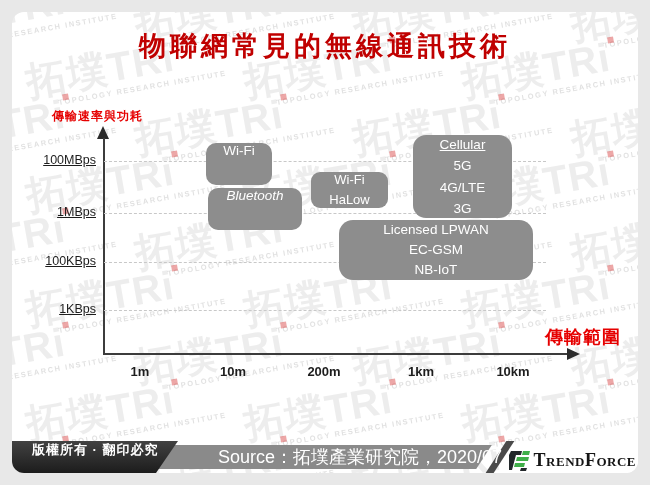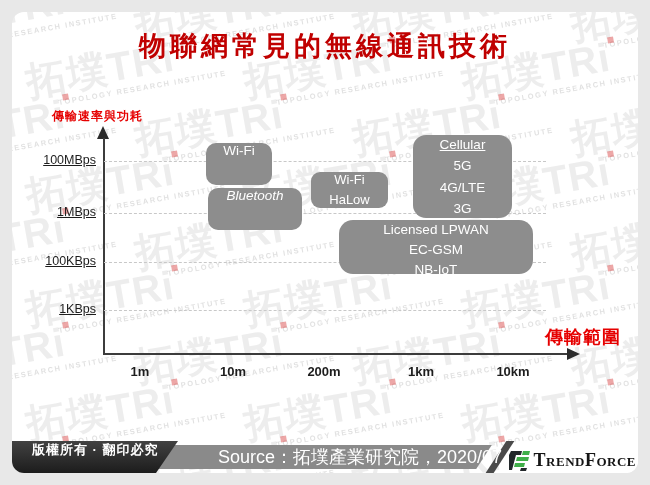--- a/index.html
+++ b/index.html
@@ -151,21 +151,21 @@
       <span>HaLow</span>
     </div>
 
     <div class="box" style="left:401px;top:123px;width:99px;height:83px;border-radius:13px;line-height:19px;">
       <span class="u">Cellular</span>
       <span>5G</span>
       <span>4G/LTE</span>
       <span>3G</span>
     </div>
 
-    <div class="box" style="left:327px;top:208px;width:194px;height:54px;border-radius:14px;line-height:20px;">
+    <div class="box" style="left:327px;top:208px;width:194px;height:60px;border-radius:14px;line-height:20px;">
       <span>Licensed LPWAN</span>
       <span>EC-GSM</span>
       <span>NB-IoT</span>
     </div>
 
   </div>
 
   <div class="footer">
     <div class="f-gray"></div>
     <div class="f-stripe"></div>

